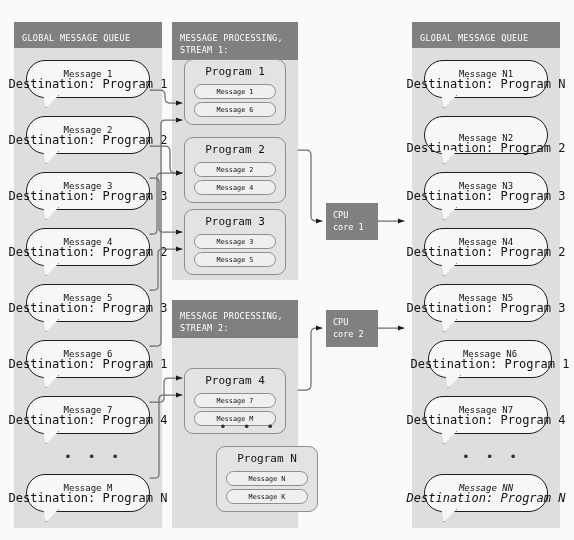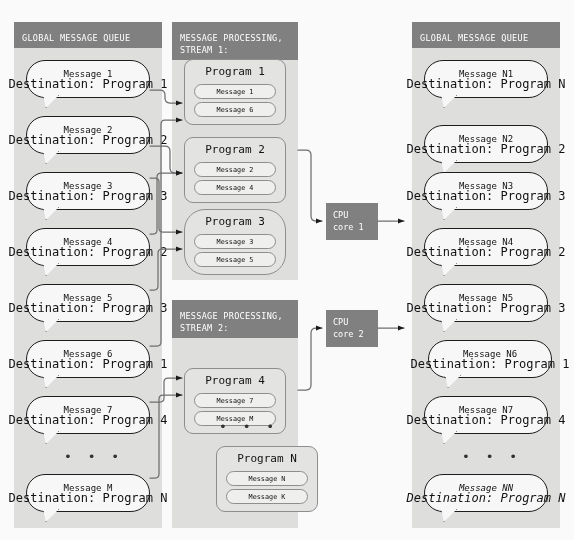--- a/index.html
+++ b/index.html
@@ -254,21 +254,21 @@
       <div class="msg-pill">Message 1</div>
       <div class="msg-pill">Message 6</div>
     </div>
 
     <div class="program" style="left:12px; top:115px;">
       <div class="p-title">Program 2</div>
       <div class="msg-pill">Message 2</div>
       <div class="msg-pill">Message 4</div>
     </div>
 
-    <div class="program" style="left:12px; top:187px;border-radius:21px;">
+    <div class="program" style="left:12px; top:187px;">
       <div class="p-title">Program 3</div>
       <div class="msg-pill">Message 3</div>
       <div class="msg-pill">Message 5</div>
     </div>
   </div>
 
   <div class="panel" id="panel-s2">
     <div class="panel-header">MESSAGE PROCESSING,
 STREAM 2:</div>
 
@@ -295,21 +295,21 @@
   <div class="panel" id="panel-right">
     <div class="panel-header">GLOBAL MESSAGE QUEUE</div>
 
     <div class="bubble" style="left:12px; top:38px;">
       <div class="b-title">Message N1</div>
       <div class="b-sub">Destination: Program N</div>
       <div class="tail"></div>
       <div class="tail-cover"></div>
     </div>
 
-    <div class="bubble" style="left:12px; top:103px;">
+    <div class="bubble" style="left:12px; top:94px;justify-content:flex-end;">
       <div class="b-title">Message N2</div>
       <div class="b-sub">Destination: Program 2</div>
       <div class="tail"></div>
       <div class="tail-cover"></div>
     </div>
 
     <div class="bubble" style="left:12px; top:150px;">
       <div class="b-title">Message N3</div>
       <div class="b-sub">Destination: Program 3</div>
       <div class="tail"></div>

